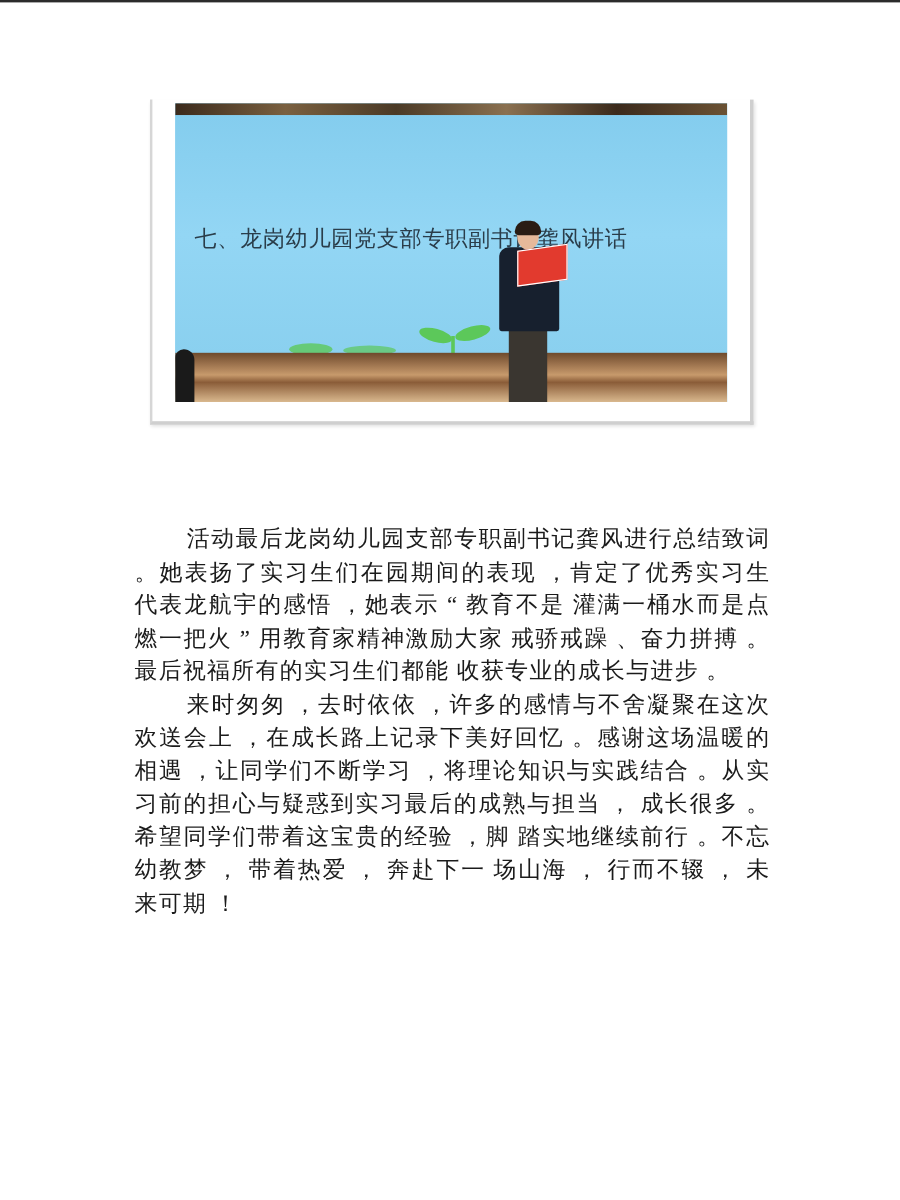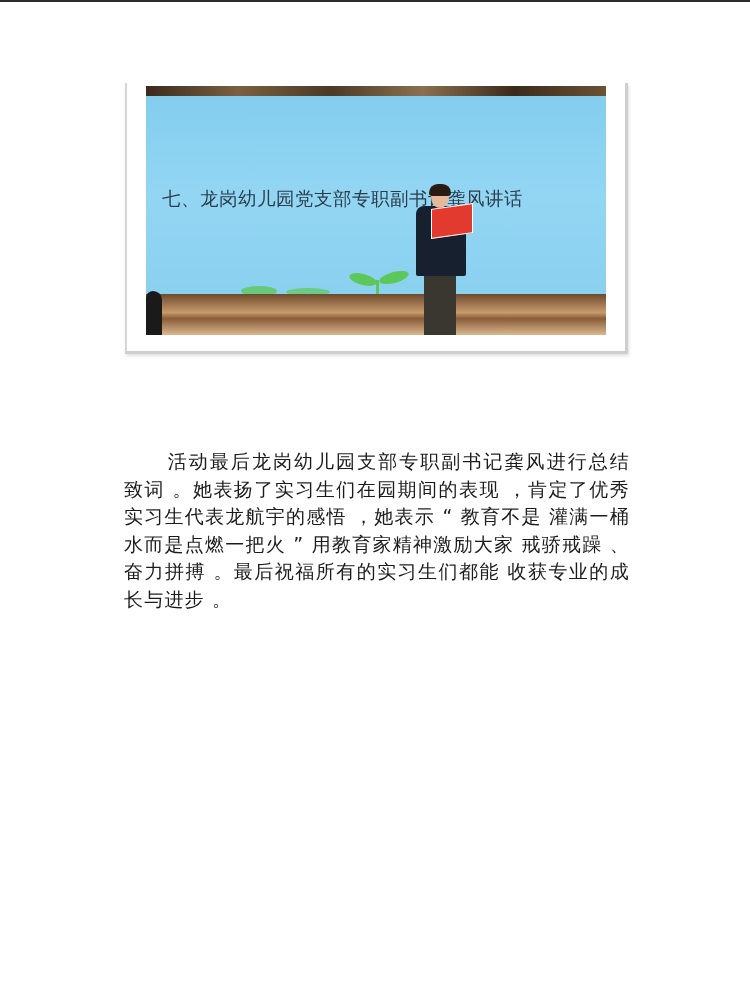--- a/index.html
+++ b/index.html
@@ -33,21 +33,21 @@
   .speaker { position: absolute; left: 263px; top: 100px; width: 70px; height: 150px; }
   .speaker .head { position: absolute; left: 22px; top: 0; width: 18px; height: 22px; border-radius: 50%; background: #e6b99a; }
   .speaker .hair { position: absolute; left: 20px; top: -2px; width: 22px; height: 12px; border-radius: 11px 11px 4px 4px; background: #2a1c14; }
   .speaker .torso { position: absolute; left: 7px; top: 20px; width: 50px; height: 70px; background: #17202e; border-radius: 8px 8px 2px 2px; }
   .speaker .legs { position: absolute; left: 15px; top: 88px; width: 32px; height: 62px; background: #3a3630; }
   .speaker .folder { position: absolute; left: 22px; top: 20px; width: 40px; height: 28px; background: #e23a2e; transform: skewY(-8deg); border: 1px solid #ffffff; }
   .body-text {
     position: absolute; left: 112px; top: 436px; width: 530px;
     font-size: 19px; line-height: 27.6px; color: #1b1b1b; letter-spacing: 1.2px;
   }
-  .body-text p { margin: 12px; text-indent: 2.3em; text-align: justify; }
+  .body-text p { margin: 0; text-indent: 2.3em; text-align: justify; font-family: Liberation Serif, serif; }
 </style>
 </head>
 <body>
 
 <div class="top-rule"></div>
 
 <div class="photo-frame">
   <div class="photo">
     <div class="ceiling"></div>
     <div class="screen">
@@ -65,13 +65,14 @@
       <div class="torso"></div>
       <div class="head"></div>
       <div class="hair"></div>
       <div class="folder"></div>
     </div>
   </div>
 </div>
 
 <div class="body-text">
   <p>活动最后龙岗幼儿园支部专职副书记龚风进行总结致词 。她表扬了实习生们在园期间的表现 ，肯定了优秀实习生代表龙航宇的感悟 ，她表示 “ 教育不是 灌满一桶水而是点燃一把火 ” 用教育家精神激励大家 戒骄戒躁 、奋力拼搏 。最后祝福所有的实习生们都能 收获专业的成长与进步 。</p>
+  <p>来时匆匆 ，去时依依 ，许多的感情与不舍凝聚在这次欢送会上 ，在成长路上记录下美好回忆 。感谢这场温暖的相遇 ，让同学们不断学习 ，将理论知识与实践结合 。从实习前的担心与疑惑到实习最后的成熟与担当 ， 成长很多 。希望同学们带着这宝贵的经验 ，脚 踏实地继续前行 。不忘幼教梦 ， 带着热爱 ， 奔赴下一 场山海 ， 行而不辍 ， 未来可期 ！</p>
 </div>
 
 </body></html>

